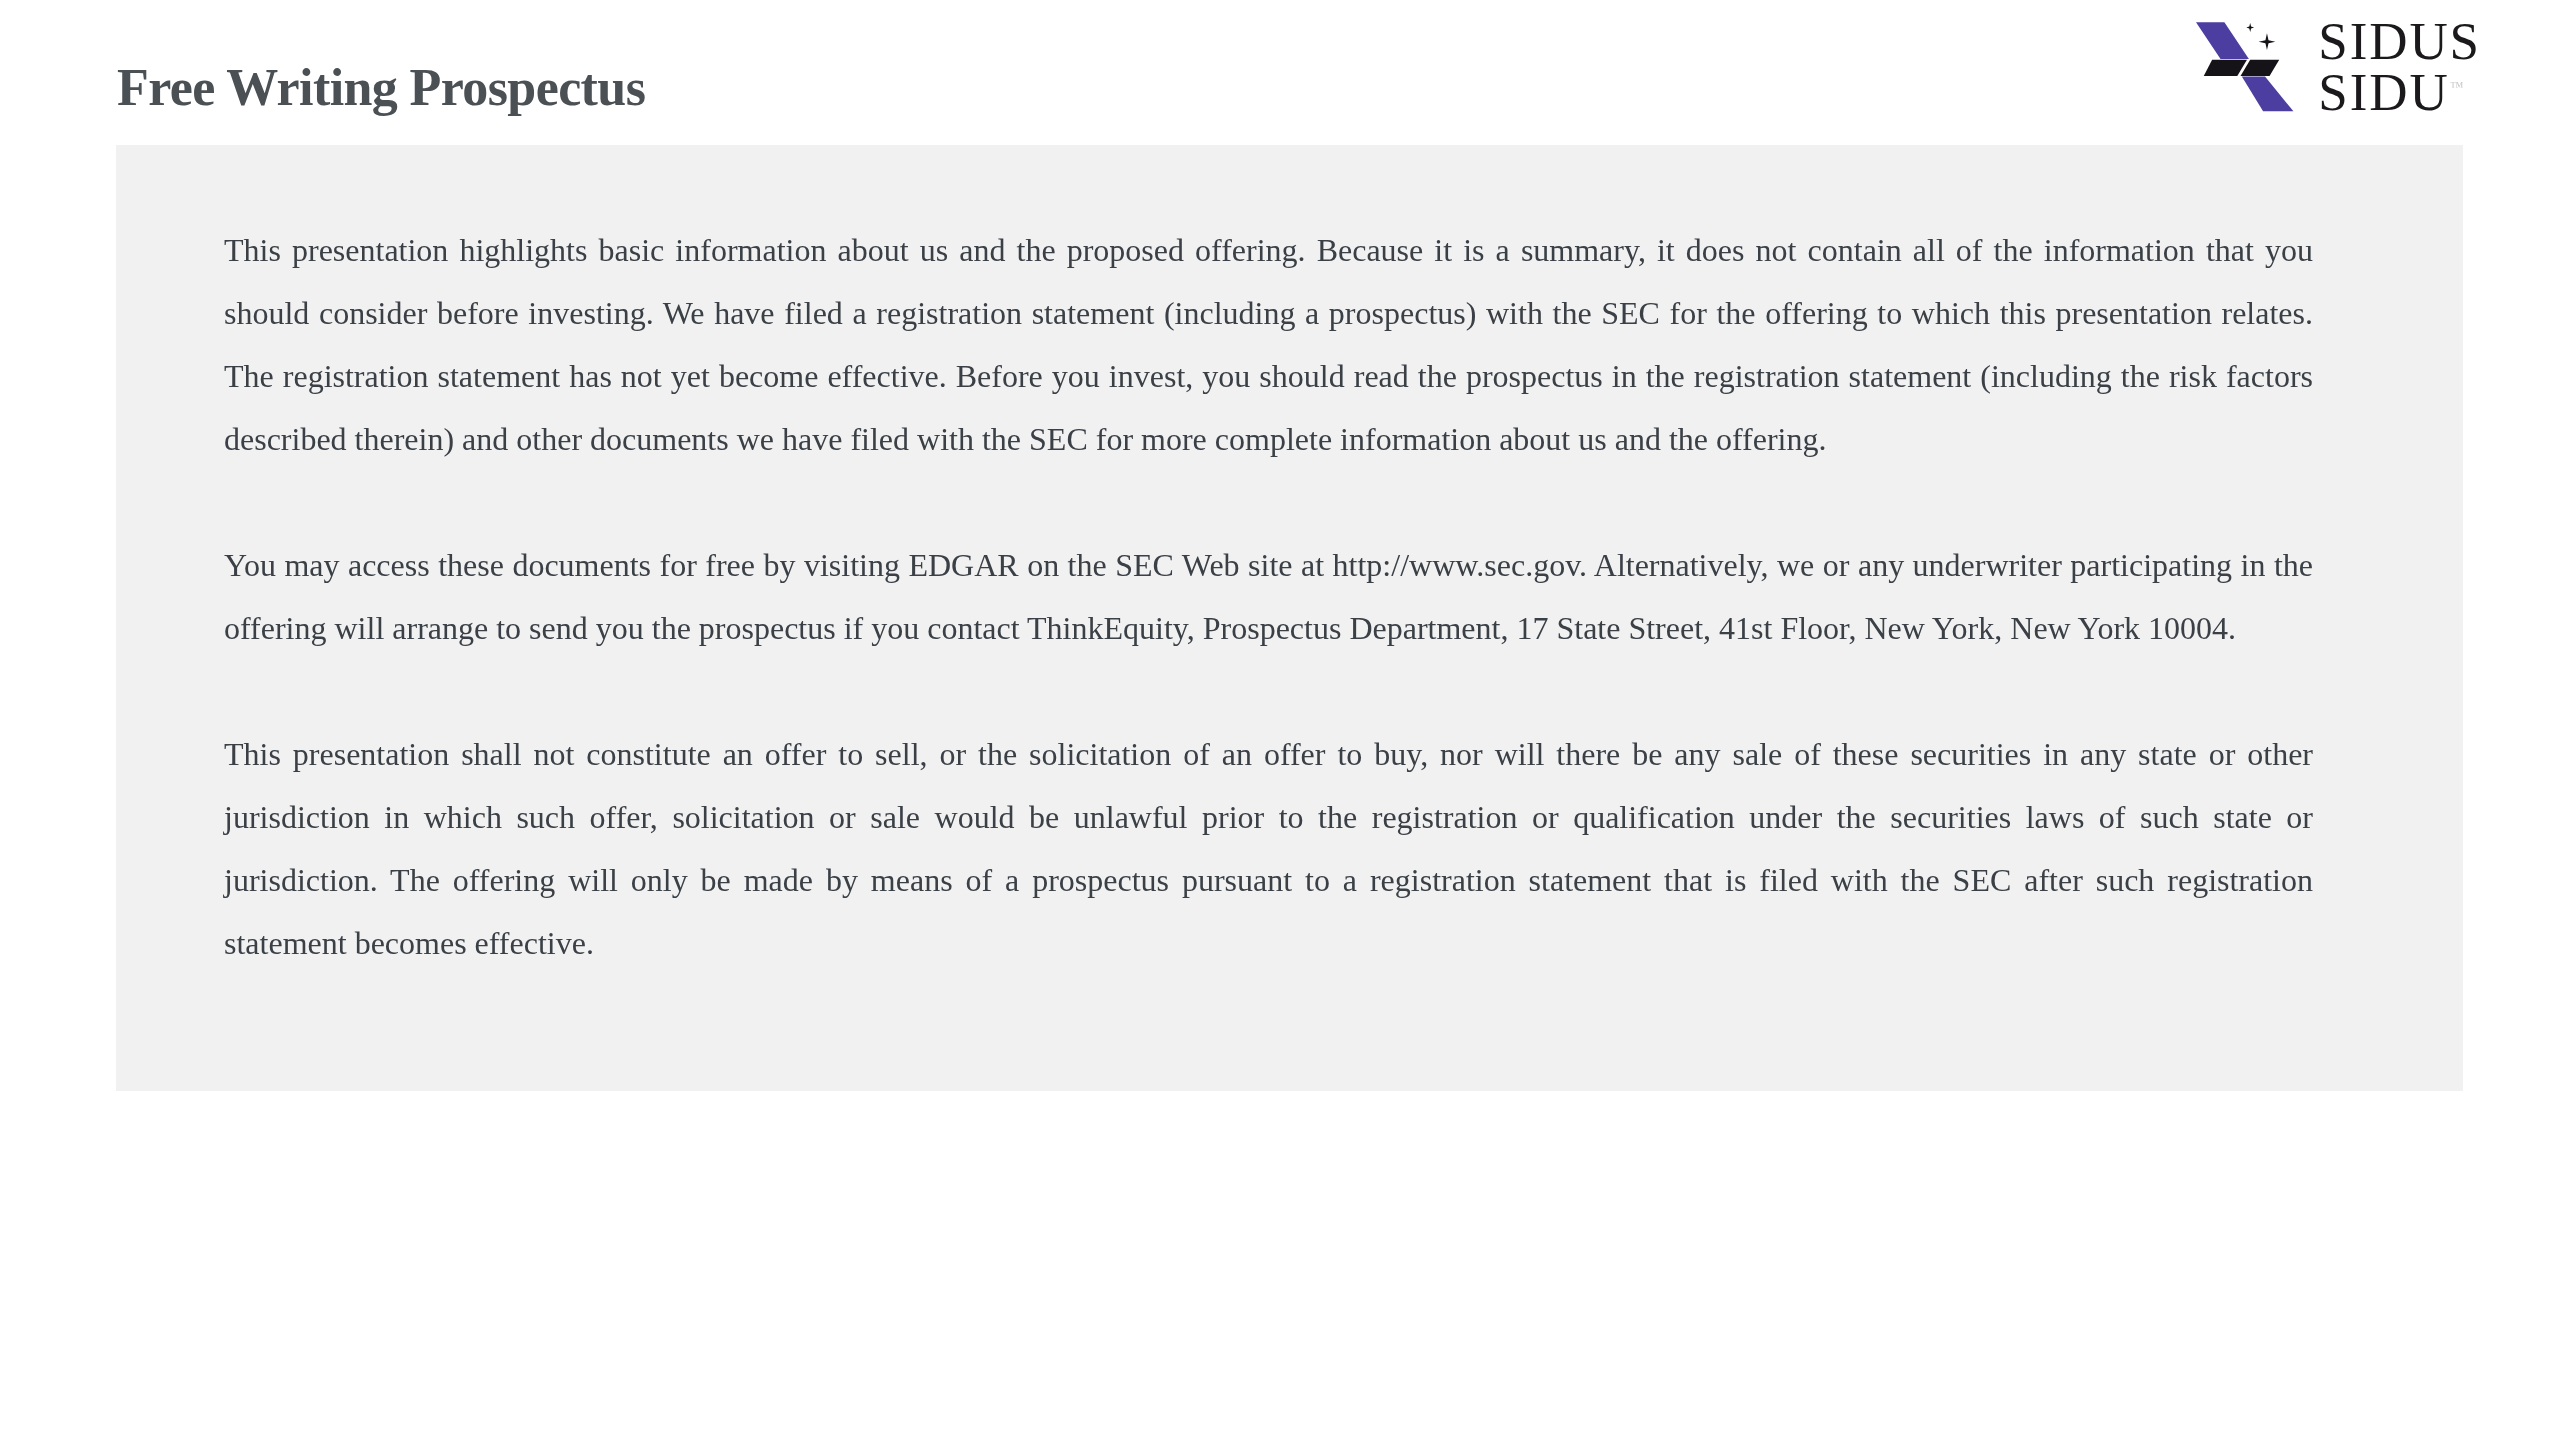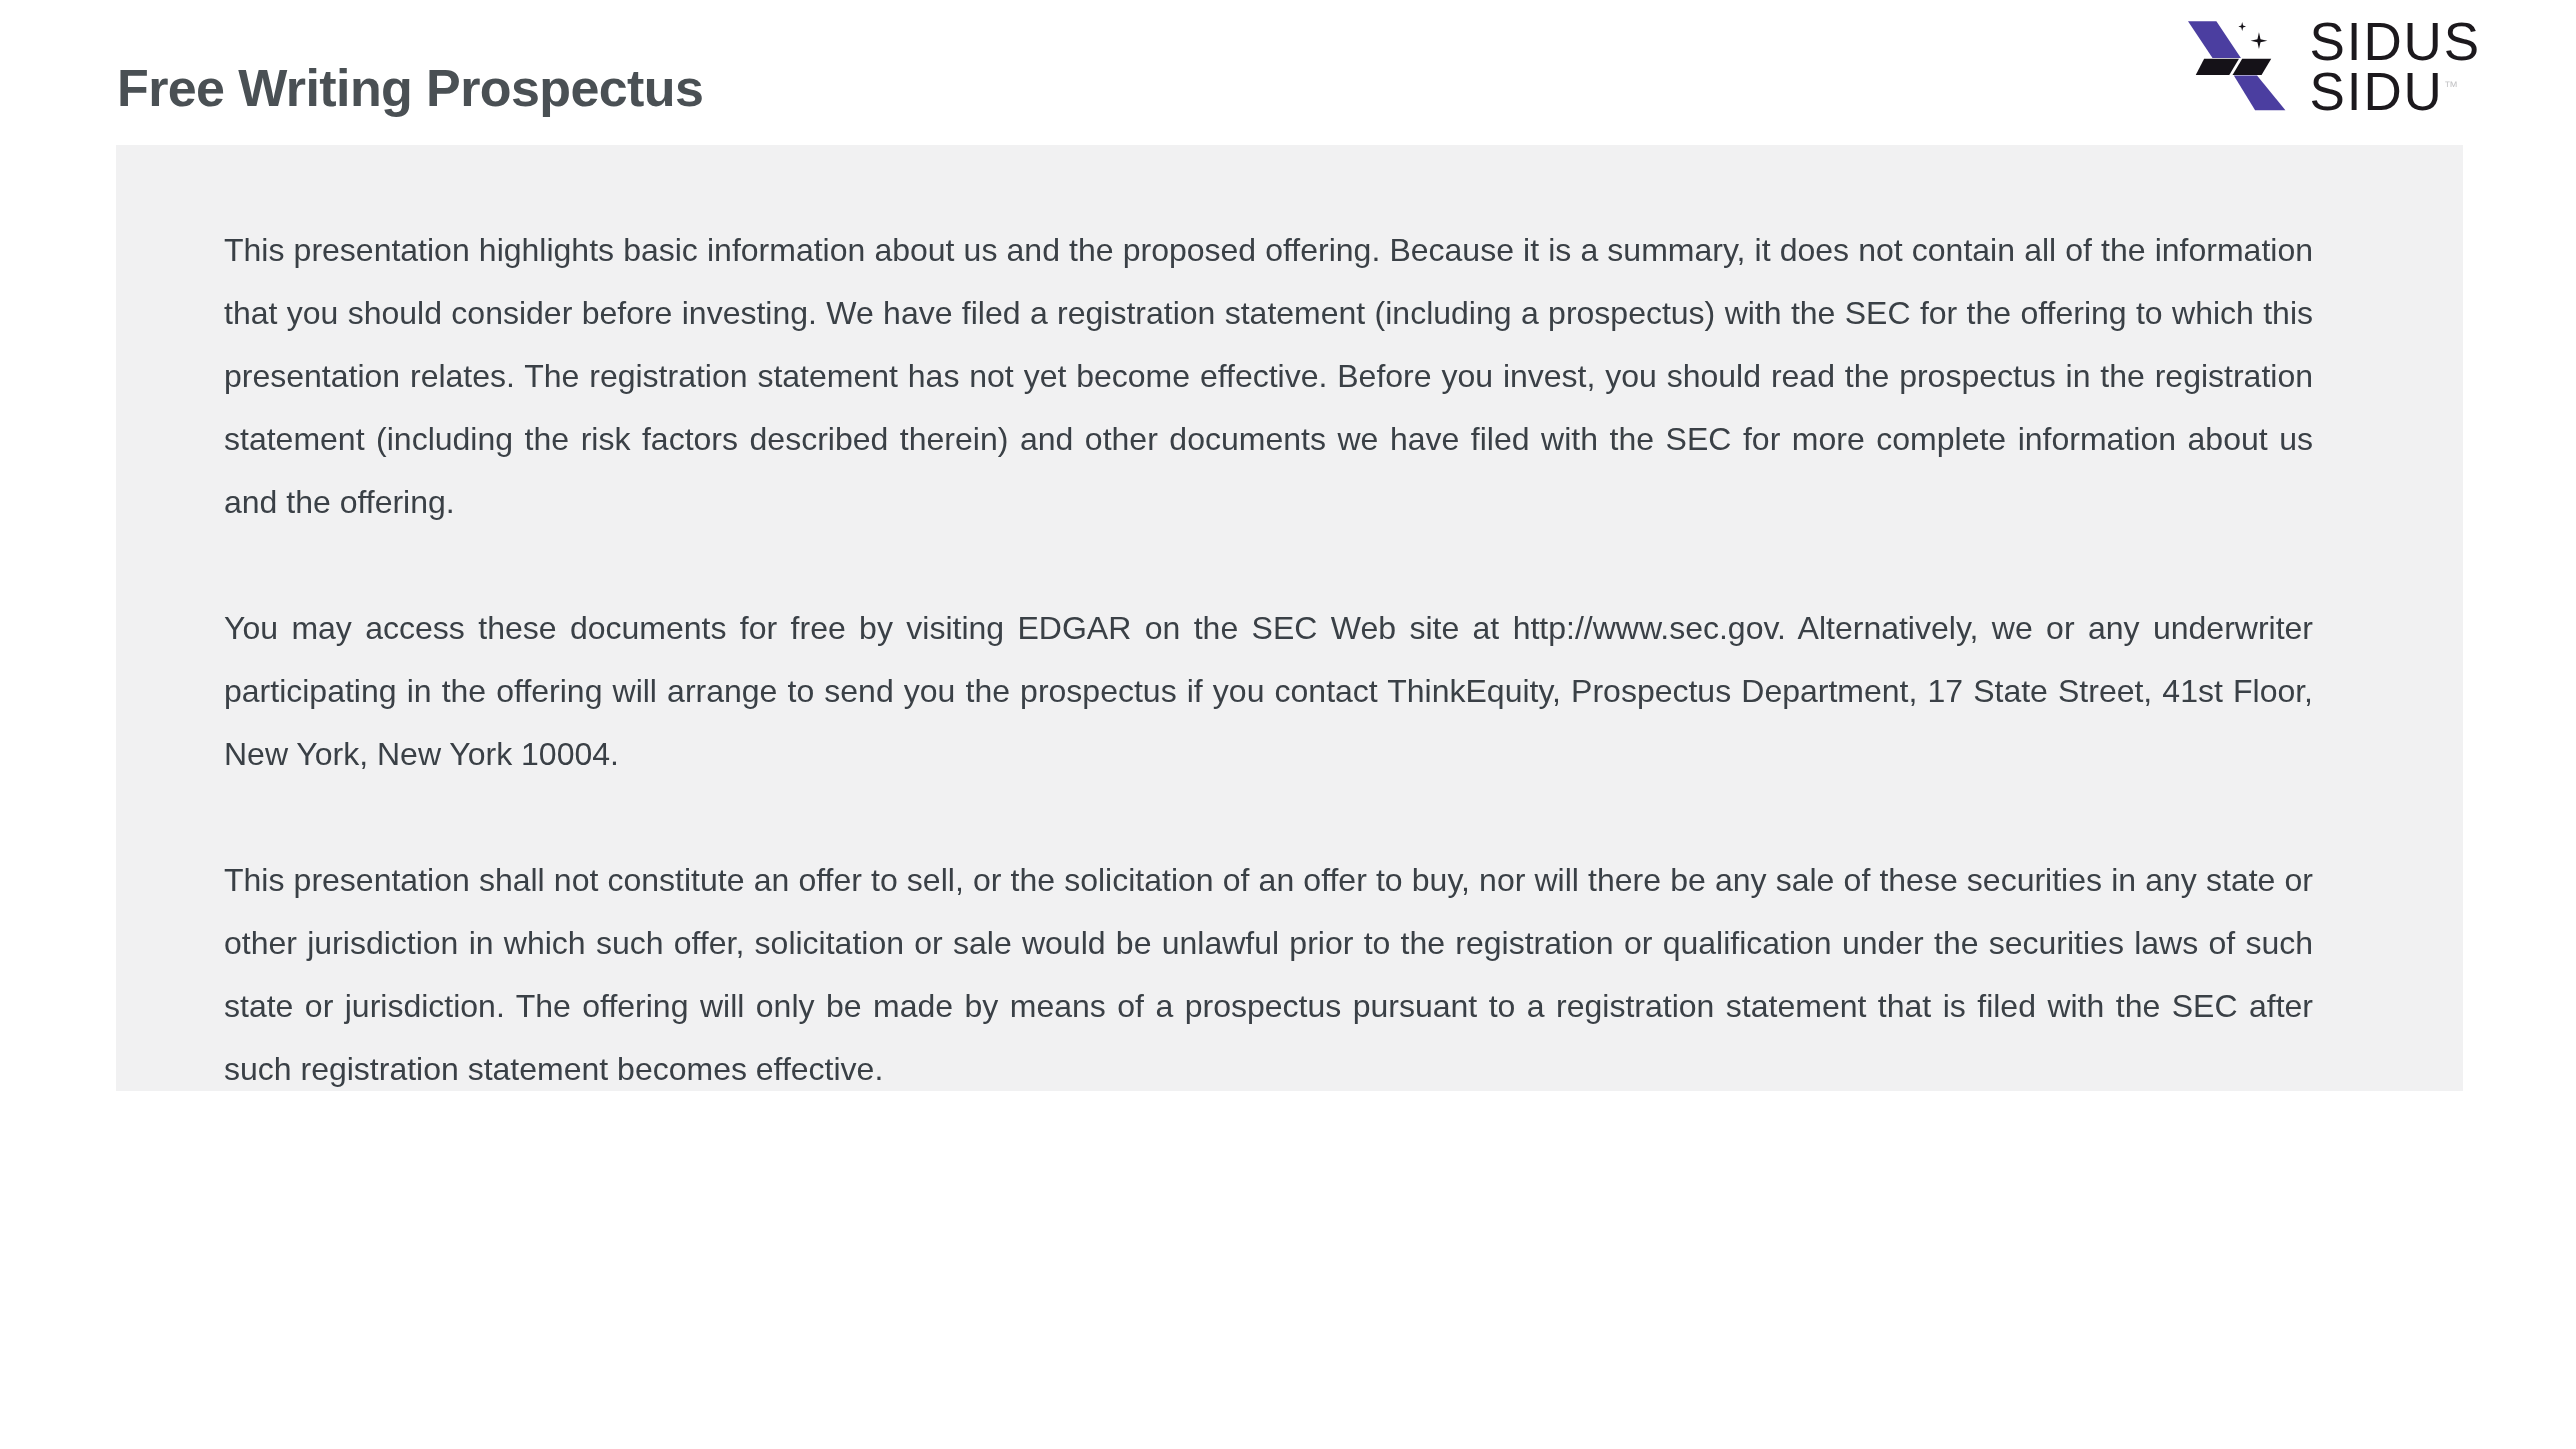--- a/index.html
+++ b/index.html
@@ -5,21 +5,21 @@
   html, body {
     margin: 0;
     padding: 0;
     background: #ffffff;
   }
   .slide {
     position: relative;
     width: 2576px;
     height: 1091px;
     background: #ffffff;
-    font-family: Liberation Sans, sans-serif;
+    font-family: Liberation Serif, serif;
     overflow: hidden;
   }
   .slide-title {
     position: absolute;
     left: 117px;
     top: 62px;
     margin: 0;
     font-size: 52px;
     line-height: 1;
     font-weight: 700;

